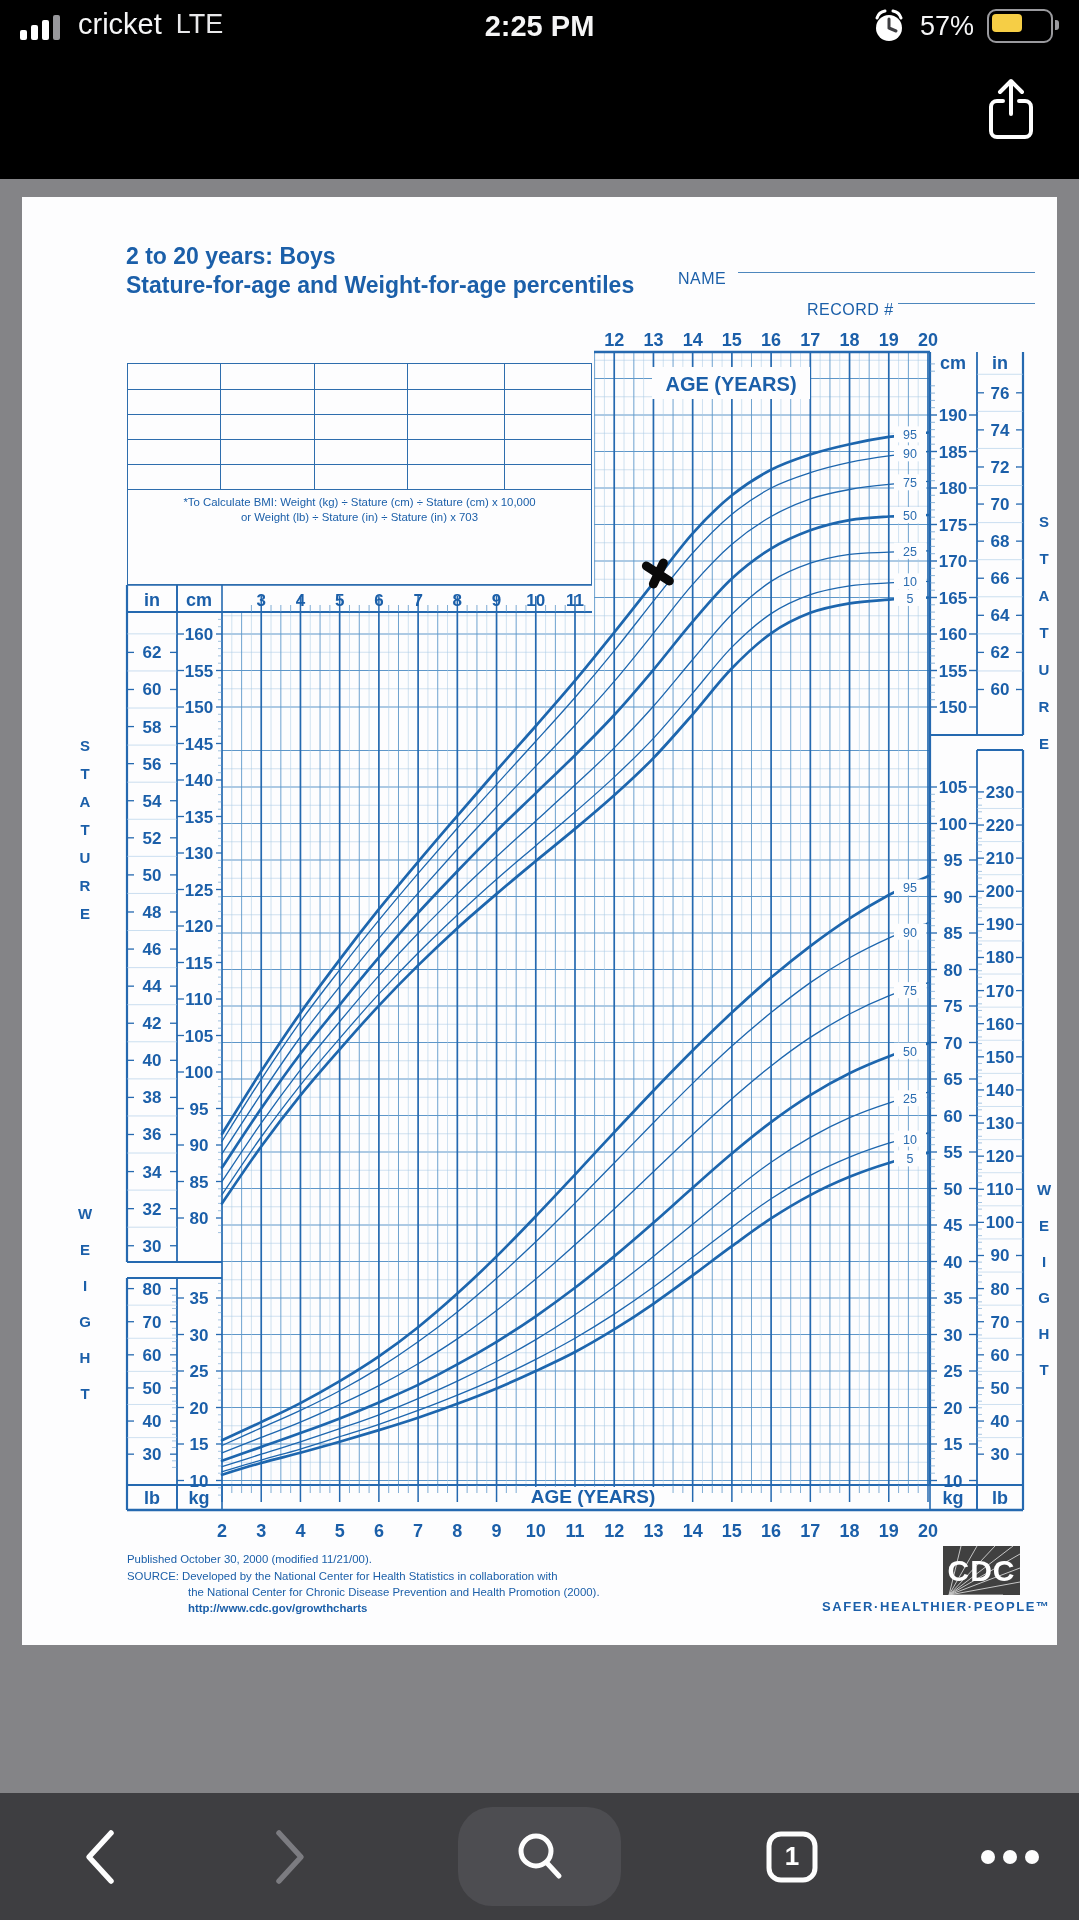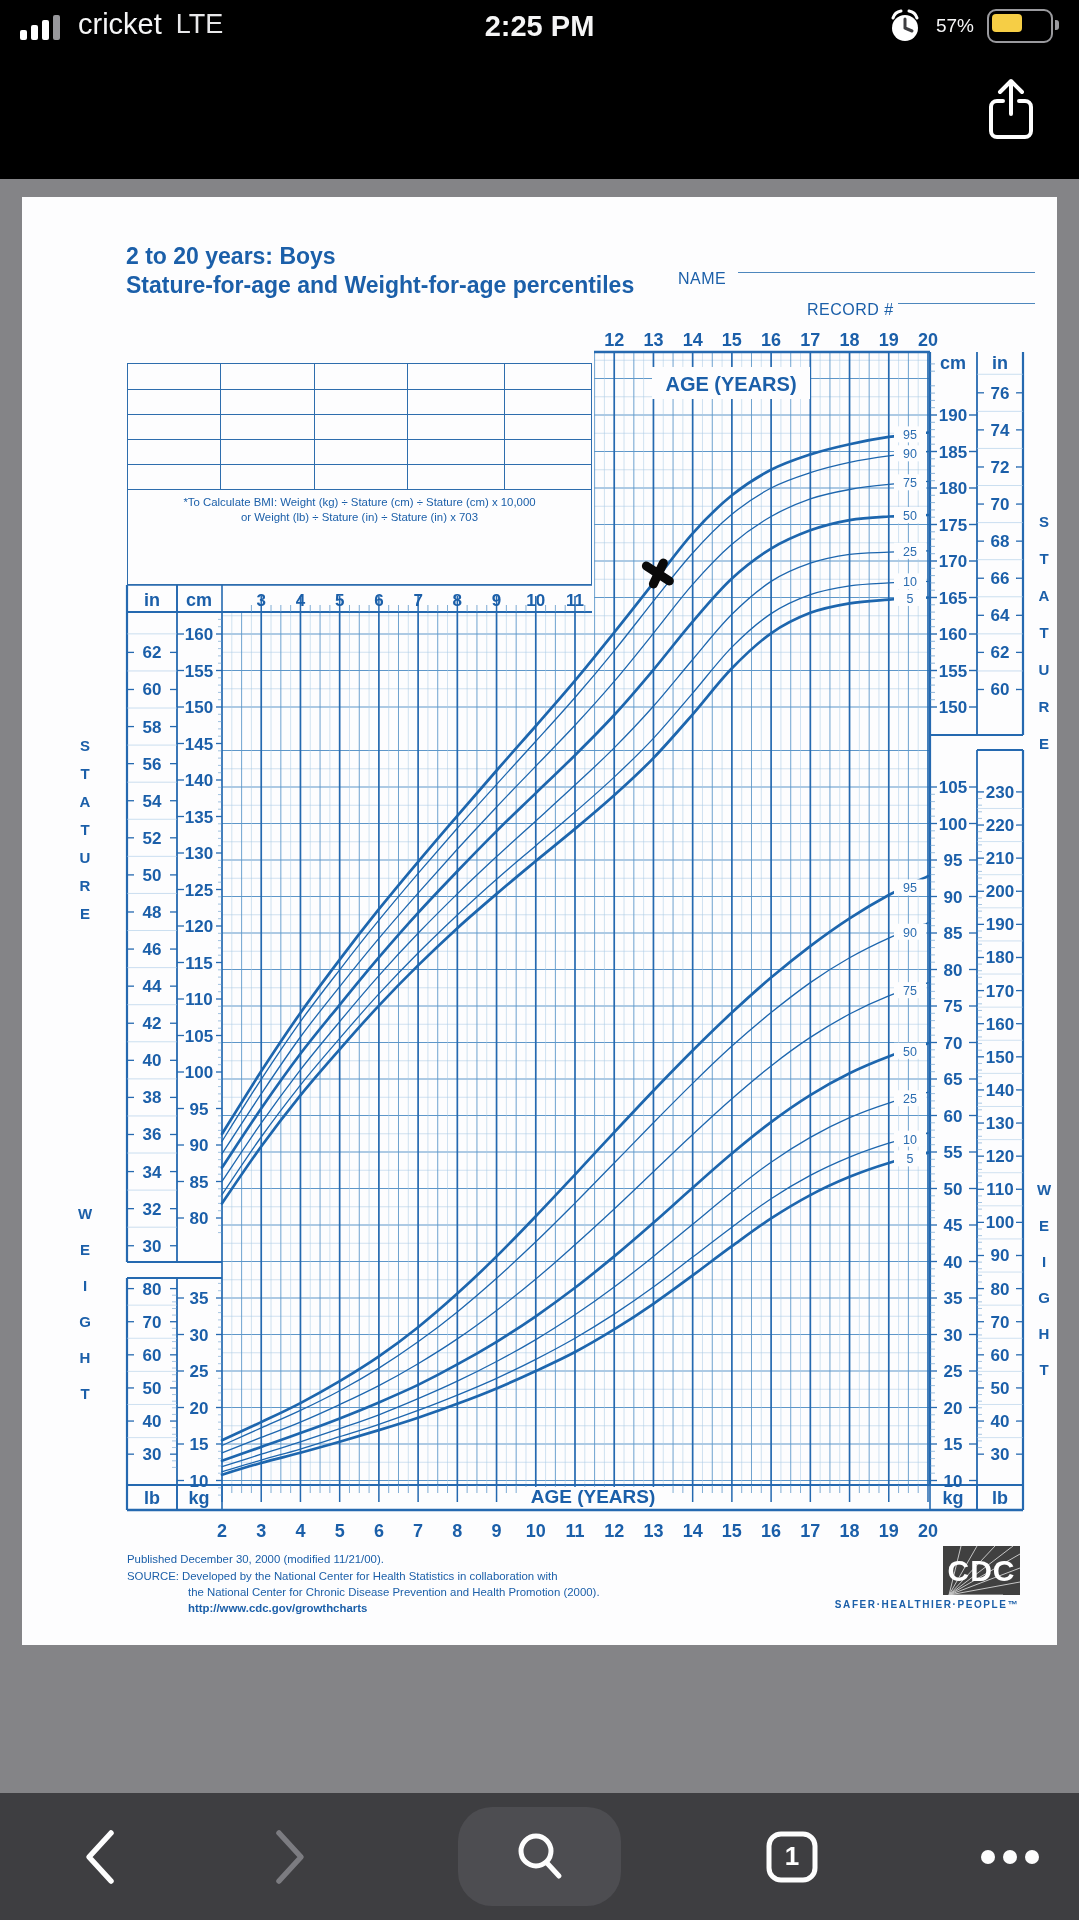--- a/index.html
+++ b/index.html
@@ -5,21 +5,21 @@
   html,body{margin:0;padding:0;}
   body{width:1079px;height:1920px;position:relative;background:#848487;
        font-family:"Liberation Sans",sans-serif;overflow:hidden;}
   .chrome-top{position:absolute;left:0;top:0;width:1079px;height:179px;background:#000000;}
   .status-bar{position:absolute;left:0;top:0;width:1079px;height:56px;display:flex;align-items:center;color:#f5f5f6;}
   .sb-left{position:absolute;left:20px;top:8px;display:flex;align-items:center;gap:14px;}
   .sb-carrier{font-size:29px;}
   .sb-lte{font-size:27px;color:#e8e8ea;}
   .sb-time{position:absolute;left:0;right:0;text-align:center;top:10px;font-size:29px;font-weight:700;}
   .sb-right{position:absolute;right:26px;top:8px;display:flex;align-items:center;gap:13px;}
-  .sb-batt-pct{font-size:19px;}
+  .sb-batt-pct{font-size:27px;}
   .battery{position:relative;width:62px;height:30px;border:2.5px solid #9a9a9e;border-radius:9px;}
   .battery-fill{position:absolute;left:3px;top:3px;height:18px;width:30px;background:#f6ce45;border-radius:4px;}
   .battery-cap{position:absolute;right:-8px;top:9px;width:4px;height:10px;background:#9a9a9e;border-radius:0 3px 3px 0;}
   .url-bar{position:absolute;left:0;top:56px;width:1079px;height:123px;}
   .url-pill{position:absolute;left:18px;top:8px;width:1042px;height:98px;background:#57575c;border-radius:28px;
             display:flex;align-items:center;justify-content:center;gap:14px;color:#fdfdfd;}
   .url-domain{font-size:32px;}
   .page{position:absolute;left:22px;top:197px;width:1035px;height:1448px;background:#fdfdfe;color:#1b5fa9;}
   .abs{position:absolute;}
   .doc-title{font-size:23px;font-weight:700;line-height:27px;}
@@ -31,21 +31,21 @@
   .pt-heads{display:flex;height:29px;border-bottom:1.4px solid #2e6dad;box-sizing:border-box;}
   .pt-heads div{display:flex;align-items:center;justify-content:center;border-right:1.4px solid #2e6dad;box-sizing:border-box;}
   .pt-heads div:last-child{border-right:none;}
   .pt-body{position:relative;height:125px;}
   .pt-vline{position:absolute;top:0;bottom:0;width:0;border-left:1.4px solid #2e6dad;}
   .pt-hline{position:absolute;left:0;right:0;height:0;border-top:1.2px solid #2e6dad;}
   .pt-bmi{border-top:1.4px solid #2e6dad;text-align:center;font-size:11.4px;line-height:15px;padding-top:5px;}
   .footer-line{font-size:11.4px;color:#1b5fa9;}
   .cdc-logo{position:absolute;left:921px;top:1349px;width:77px;height:49px;background:#404040;overflow:hidden;}
   .cdc-logo span{position:absolute;left:0;right:0;top:8px;text-align:center;color:#fff;font-weight:700;font-size:30px;letter-spacing:1px;}
-  .tagline{position:absolute;left:800px;top:1402px;width:210px;text-align:center;font-size:10px;font-weight:700;letter-spacing:1.6px;color:#1b5fa9;}
+  .tagline{position:absolute;left:800px;top:1402px;width:210px;text-align:center;font-size:13px;font-weight:700;letter-spacing:1.6px;color:#1b5fa9;}
   .toolbar{position:absolute;left:0;top:1793px;width:1079px;height:127px;background:#3e3e41;}
   .tb-item{position:absolute;top:0;height:127px;display:flex;align-items:center;justify-content:center;}
   .search-bg{position:absolute;left:458px;top:14px;width:163px;height:99px;background:#4d4d51;border-radius:34px;}
   .tab-num{position:absolute;color:#fff;font-size:26px;font-weight:700;}
   svg text{font-family:"Liberation Sans",sans-serif;}
 </style>
 </head>
 <body>
 
 <div class="chrome-top">
@@ -1174,21 +1174,21 @@
         <div class="pt-hline" style="top:50px;"></div>
       <div class="pt-hline" style="top:75px;"></div>
         <div class="pt-hline" style="top:100px;"></div>
     </div>
     <div class="pt-bmi">
       <div style="font-weight:400;">*To Calculate BMI: Weight (kg) ÷ Stature (cm) ÷ Stature (cm) x 10,000</div>
       <div>or Weight (lb) ÷ Stature (in) ÷ Stature (in) x 703</div>
     </div>
   </div>
 
-  <div class="abs footer-line" style="left:105px;top:1356px;">Published December 30, 2000 (modified 11/21/00).</div>
+  <div class="abs footer-line" style="left:105px;top:1356px;">Published October 30, 2000 (modified 11/21/00).</div>
   <div class="abs footer-line" style="left:105px;top:1373px;">SOURCE: Developed by the National Center for Health Statistics in collaboration with</div>
   <div class="abs footer-line" style="left:166px;top:1389px;">the National Center for Chronic Disease Prevention and Health Promotion (2000).</div>
   <div class="abs footer-line" style="left:166px;top:1405px;font-weight:700;">http://www.cdc.gov/growthcharts</div>
 
   <div class="cdc-logo">
     <svg width="77" height="49" viewBox="0 0 77 49" style="position:absolute;left:0;top:0;">
       <g stroke="#ffffff" stroke-width="1" opacity="0.7">
         <line x1="6" y1="49" x2="18" y2="0"></line>
           <line x1="6" y1="49" x2="34" y2="0"></line>
         <line x1="6" y1="49" x2="52" y2="0"></line>

